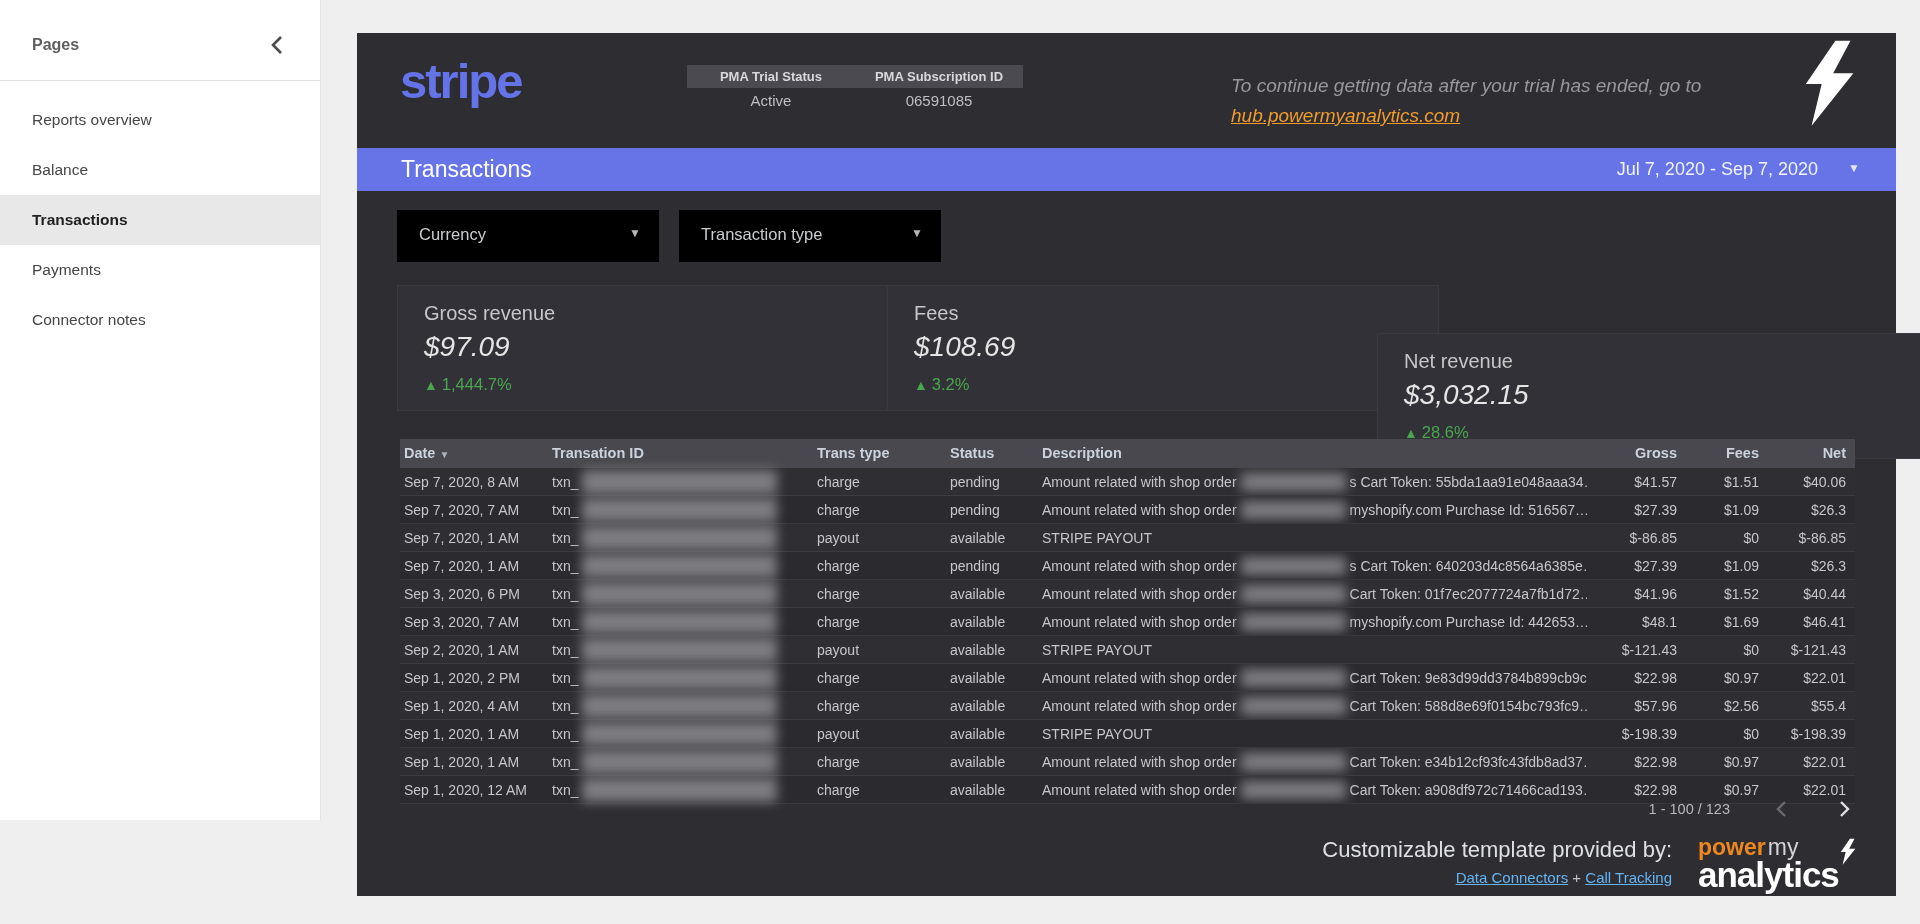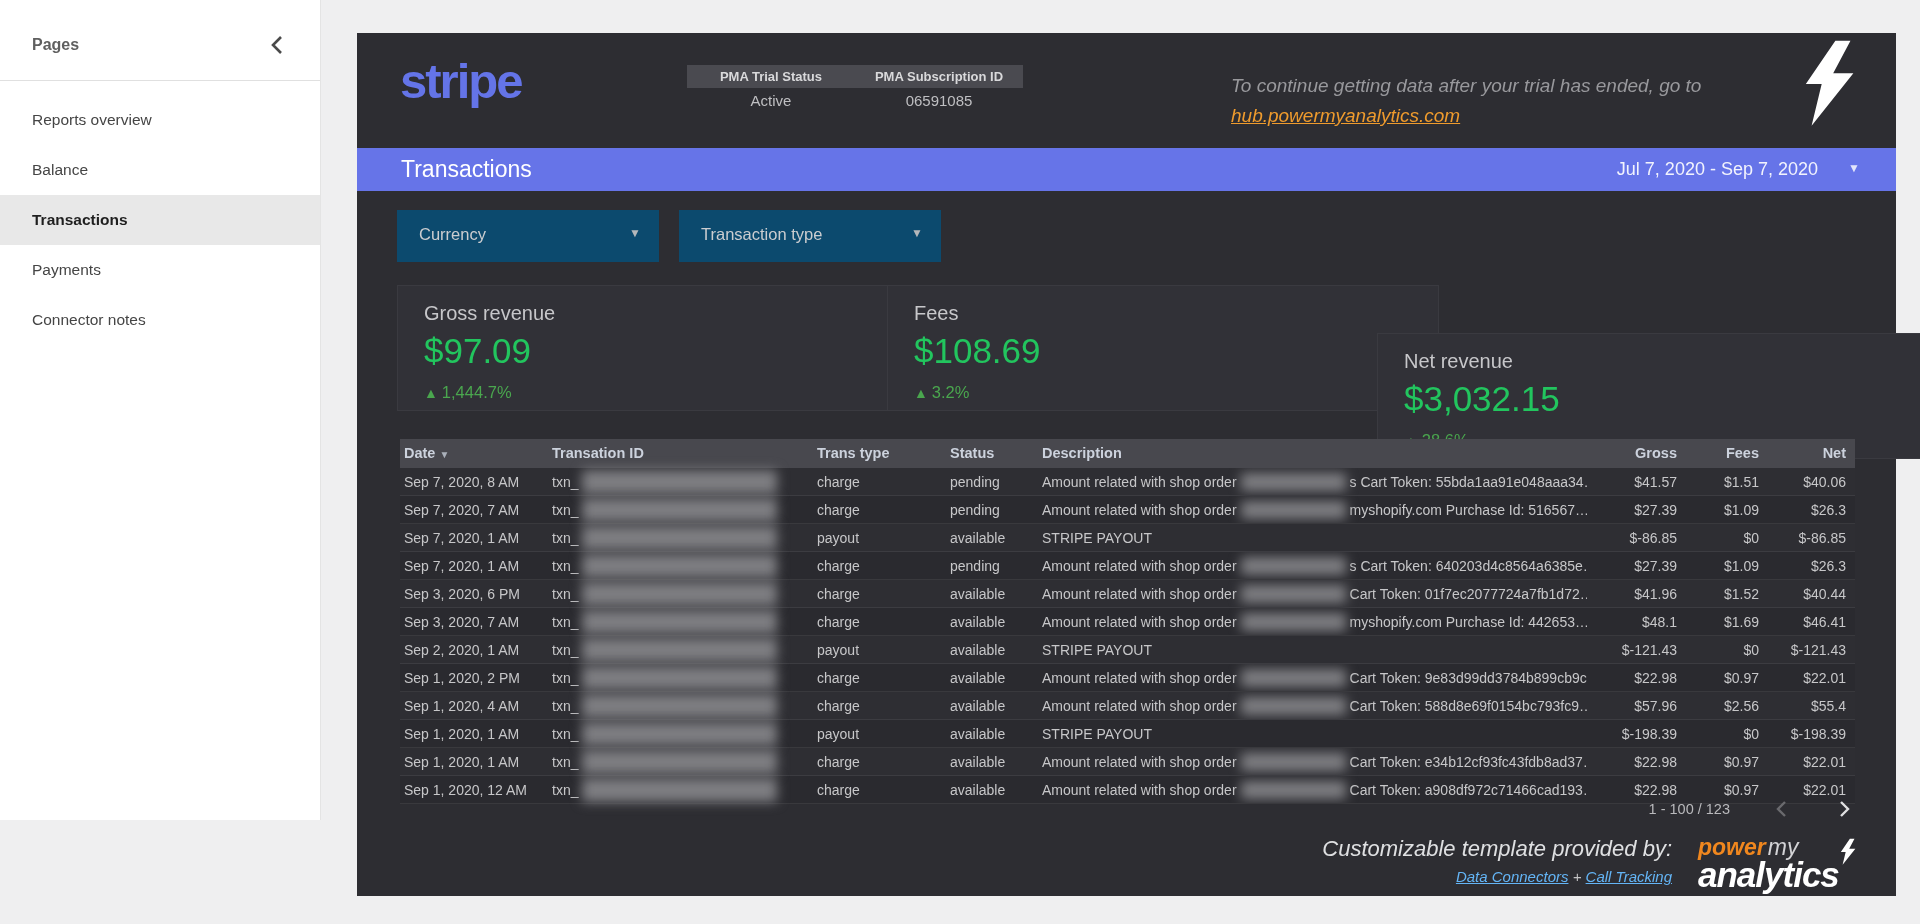--- a/index.html
+++ b/index.html
@@ -36,32 +36,32 @@
   .bolt-top { position:absolute; left:1433px; top:4px; width:72px; height:94px; }
 
   
   .title-bar { position:absolute; left:0; top:115px; width:1539px; height:43px; background:#6674e8;
                display:flex; align-items:center; }
   .title-bar .page-title { margin-left:44px; font-size:23px; color:#ffffff; font-weight:400; }
   .date-range { position:absolute; right:78px; font-size:18px; color:#f2f3fd; cursor:pointer; }
   .date-caret { position:absolute; right:36px; top:13px; font-size:12px; color:#e3e5fb; }
 
   
-  .filter-box { position:absolute; top:177px; width:262px; height:52px; background:#0c4a6e;
+  .filter-box { position:absolute; top:177px; width:262px; height:52px; background:#000000;
                 cursor:pointer; }
   .filter-box .flabel { position:absolute; left:22px; top:15px; font-size:16.5px; color:#cbcdd0; }
   .filter-box .fcaret { position:absolute; right:18px; top:16px; font-size:12px; color:#b5b7ba; }
   #filter-0 { left:40px; } #filter-1 { left:322px; }
 
   
   .kpi-card { position:absolute; top:252px; width:552px; height:126px; background:#313137;
               border:1px solid #3a3a40; padding:16px 26px; }
   #kpi-0 { left:40px; } #kpi-1 { left:530px; } #kpi-2 { left:1020px;margin-top:48px; }
   .kpi-label { font-size:20px; color:#c7c7ca; }
-  .kpi-value { font-size:35px; color:#22c55e; margin-top:6px; }
+  .kpi-value { font-size:28px; color:#e5e5e5; margin-top:6px;font-style:italic; }
   .kpi-delta { font-size:16.5px; color:#4aa64e; margin-top:12px; }
   .kpi-delta .up-arrow { font-size:14px; margin-right:4px; }
 
   
   .tx-table { position:absolute; left:43px; top:406px; width:1455px; }
   .thead { display:flex; height:29px; line-height:29px; background:#48484e;
            font-size:14.5px; font-weight:700; color:#ccd2dd; }
   .trow { display:flex; height:28px; line-height:28px; font-size:14px; color:#c7c7c9;
           background:#2e2e33; border-bottom:1px solid rgba(255,255,255,0.07); cursor:default; }
   .trow.alt { background:#2a2a2f; }
@@ -78,21 +78,21 @@
             vertical-align:middle; }
   .redact-txn  { width:195px; height:24px; margin-left:4px; margin-top:-2px; }
   .redact-desc { width:105px; height:18px; margin:0 4px; margin-top:-2px; }
 
   
   .pagination { position:absolute; top:766px; right:42px; display:flex; align-items:center; gap:42px; }
   .page-info { font-size:14.5px; color:#b9b9bc; }
   .pg-btn { width:20px; height:20px; cursor:pointer; }
 
   
-  .footer { position:absolute; right:38px; bottom:4px; display:flex; align-items:flex-start; gap:26px;font-style:italic; }
+  .footer { position:absolute; right:38px; bottom:4px; display:flex; align-items:flex-end; gap:26px; }
   .footer-text { text-align:right; padding-bottom:6px; }
   .footer-line1 { font-size:22px; color:#dfe0e2; }
   .footer-line2 { font-size:15px; color:#c2c2c4; margin-top:6px; }
   .footer-line2 a { color:#64b5f6; text-decoration:underline; cursor:pointer; }
   .pma-logo { position:relative; width:160px; text-align:left; padding-right:24px; }
   .pma-logo-line1 { font-size:23px; line-height:22px; }
   .pma-logo-power { color:#f0871e; font-weight:700; }
   .pma-logo-my { color:#d3d3d6; font-weight:400; margin-left:2px; }
   .pma-logo-analytics { font-size:35px; font-weight:700; color:#ffffff; line-height:34px; letter-spacing:-1px; }
   .bolt-footer { position:absolute; right:0px; top:-2px; width:22px; height:36px; }

